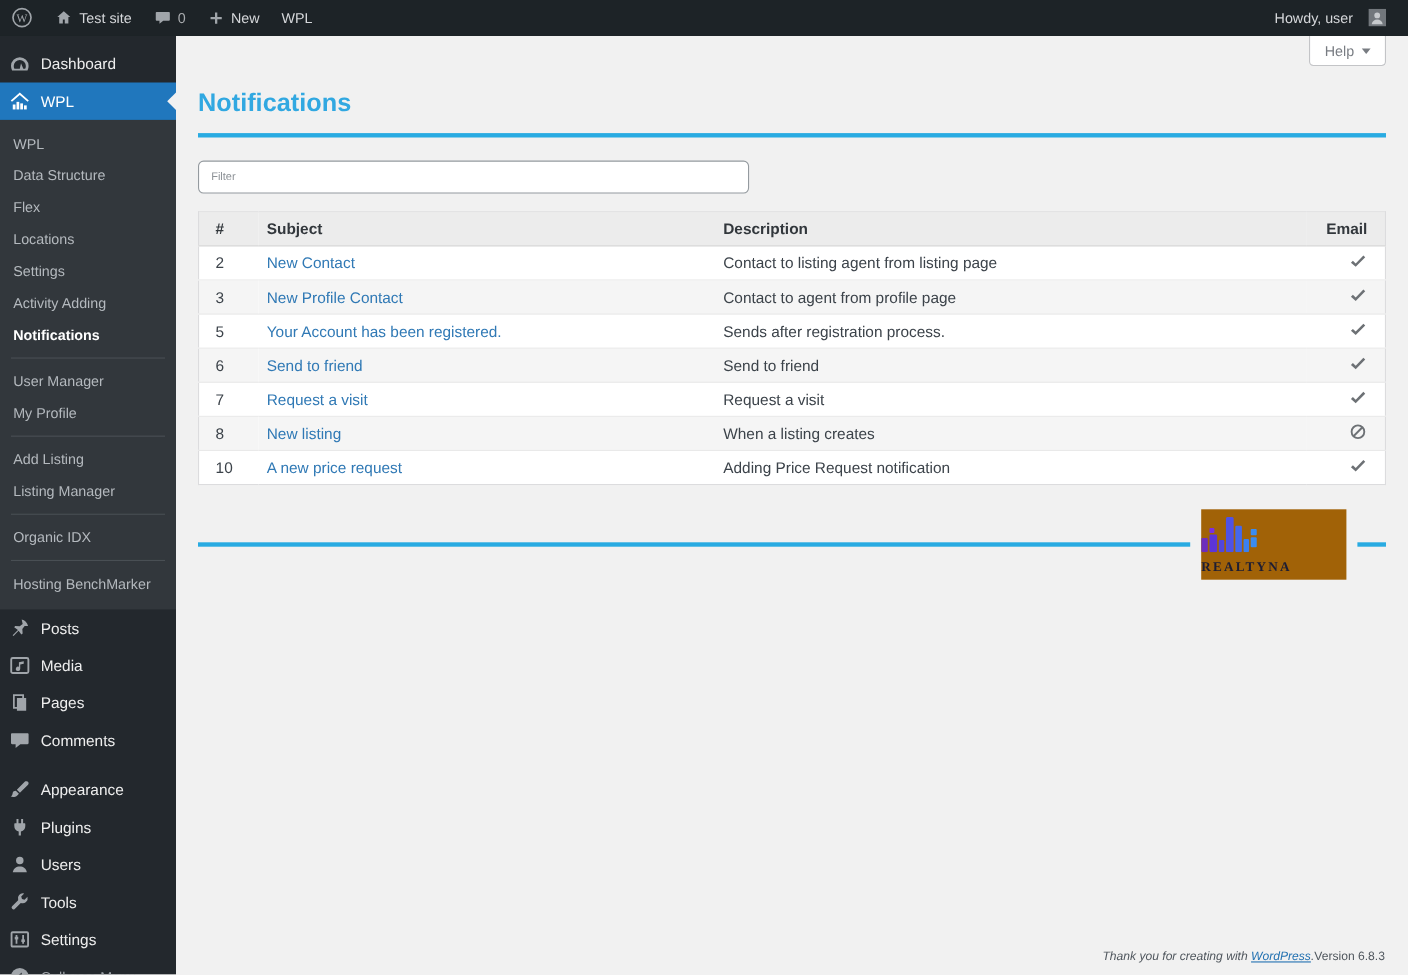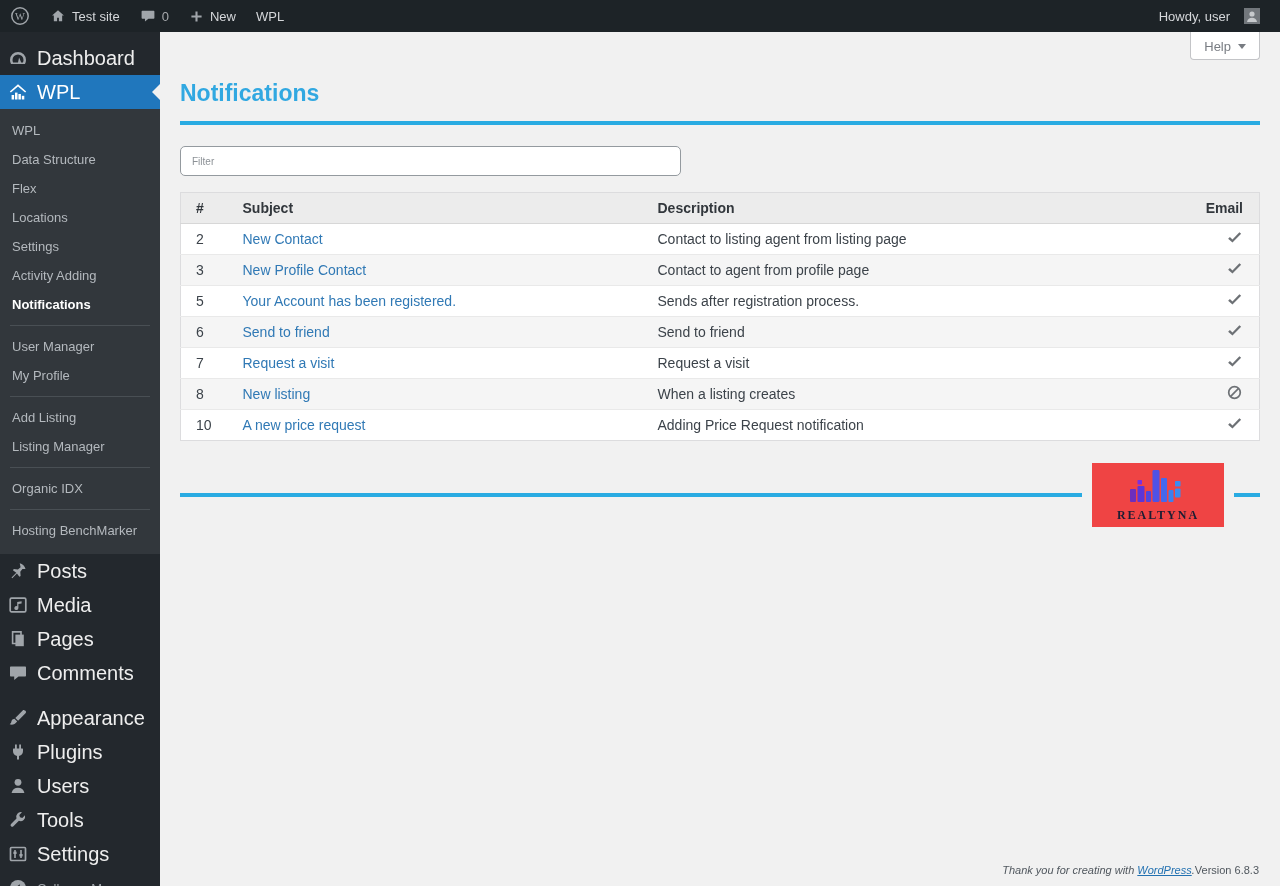--- a/index.html
+++ b/index.html
@@ -17,21 +17,21 @@
   .ab-right { padding-right:10px; }
   .avatar-wrap { display:flex; align-items:center; margin-left:8px; }
 
   
   .layout { display:flex; padding-top:32px; height:886px; }
   .sidebar { width:160px; min-width:160px; background:#23282d; padding-top:9px; }
   .content { position:relative; flex:1; background:#f1f1f1; padding:0 20px; }
 
   
   .menu-item { display:flex; align-items:center; gap:9px; height:34px; padding-left:8px;
-    color:#eeeeee; font-size:20px; position:relative; }
+    color:#eeeeee; font-size:14px; position:relative; }
   .menu-item .menu-icon { width:20px; height:20px; color:#a0a5aa; display:flex; align-items:center; justify-content:center; }
   .menu-item.active { background:#2077bd; color:#fff; }
   .menu-item.active .menu-icon { color:#fff; }
   .menu-item.active::after { content:""; position:absolute; right:0; top:50%; margin-top:-8px;
     border:8px solid transparent; border-right-color:#f1f1f1; }
   .menu-item.muted { color:#a0a5aa; font-size:13px; }
   .menu-spacer { height:11px; }
   .submenu { background:#32373c; padding:7px 0 9px; }
   .submenu-item { display:block; padding:7px 12px; color:#b4b9be; font-size:13px; }
   .submenu-item.current { color:#ffffff; font-weight:bold; }
@@ -61,22 +61,22 @@
   table.notif th.col-email, table.notif td.cell-email { width:72px; text-align:right; padding-right:16px; }
   table.notif tbody td { padding:5px 8px; border-top:1px solid #e9e9e9; color:#3c434a; height:27px; }
   table.notif tbody tr:nth-child(even) { background:#f5f5f5; }
   .subject-link { color:#3079b5; }
   .email-toggle { display:inline-flex; cursor:pointer; }
 
   
   .brand-row { display:flex; align-items:center; margin-top:22px; }
   .brand-line-left { flex:1; height:4px; background:#29abe2; margin-right:10px; }
   .brand-line-right { width:26px; height:4px; background:#29abe2; margin-left:10px; }
-  .logo-box { width:132px; height:64px; background:#ef4444; display:flex; flex-direction:column;
-    align-items:center; justify-content:center; gap:3px; }
+  .logo-box { width:132px; height:64px; background:#a16207; display:flex; flex-direction:column;
+    align-items:flex-start; justify-content:center; gap:3px; }
   .logo-text { font-family:"Liberation Serif","DejaVu Serif",serif; font-weight:bold; font-size:12px;
     letter-spacing:2px; color:#1d1d33; }
 
   
   .footer { position:absolute; left:20px; right:21px; bottom:10px; display:flex;
     justify-content:flex-end; color:#50575e; font-size:11px; }
   .footer .thanks { font-style:italic; }
   .wp-link { color:#2271b1; text-decoration:underline; font-style:italic; }
 </style>
 </head>

